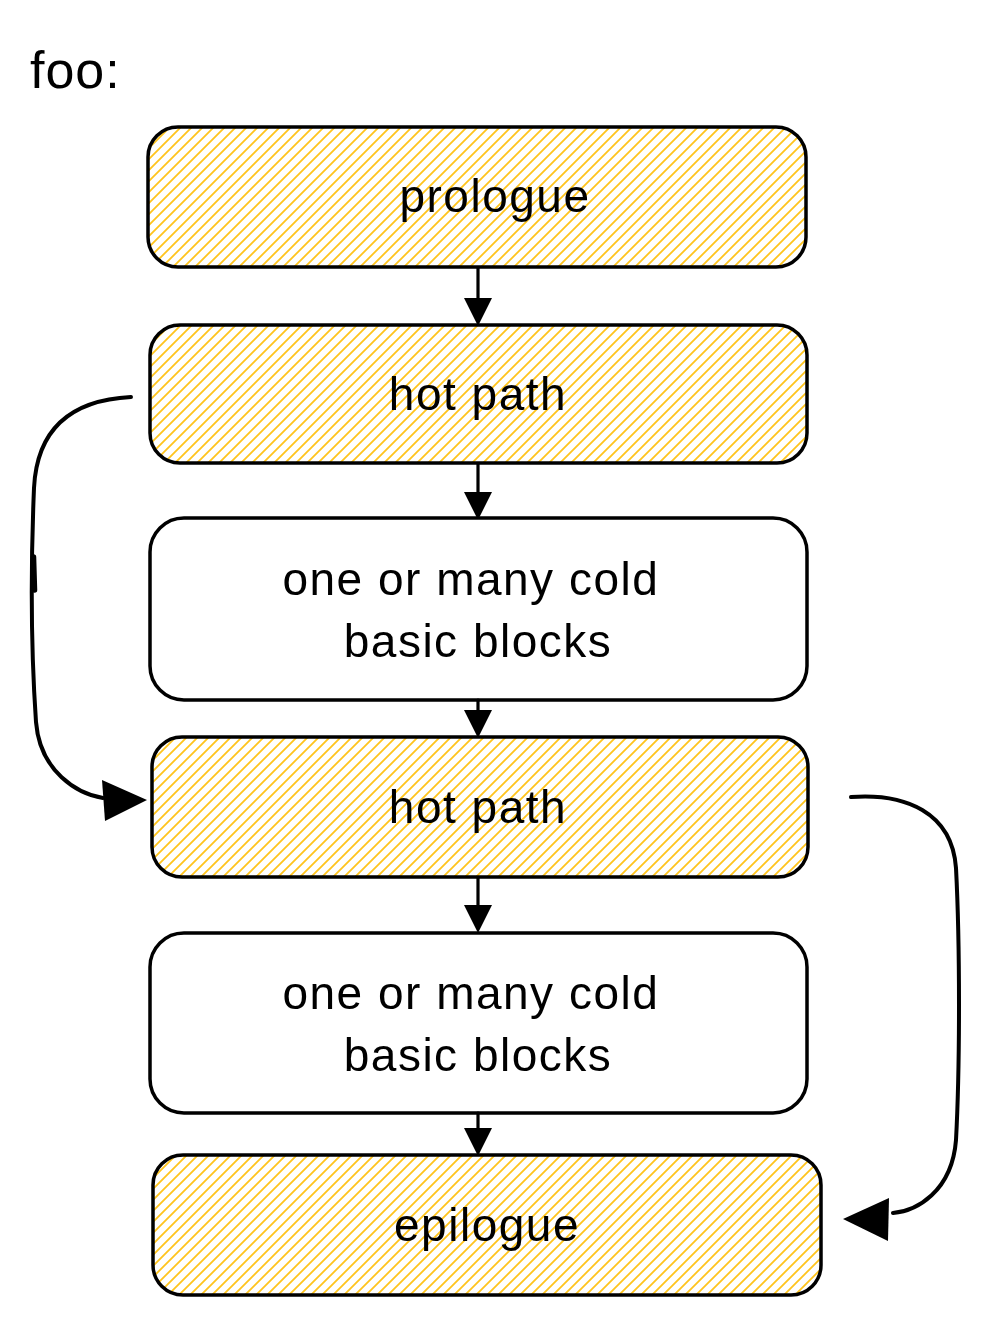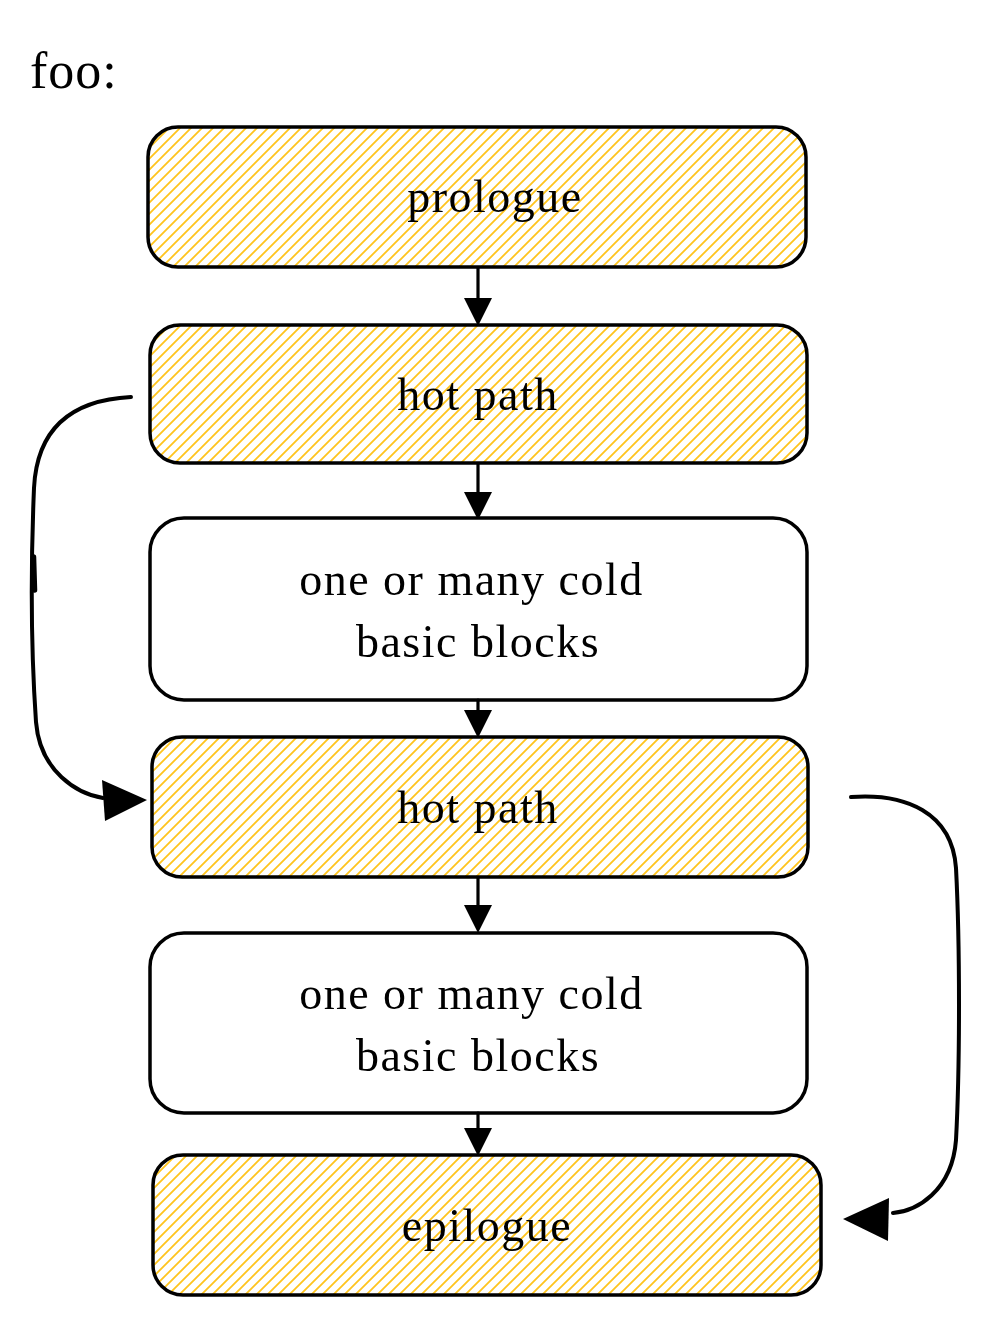--- a/index.html
+++ b/index.html
@@ -5,21 +5,21 @@
   html, body {
     margin: 0;
     padding: 0;
     background: #ffffff;
   }
   .canvas {
     position: relative;
     width: 986px;
     height: 1325px;
     background: #ffffff;
-    font-family: Liberation Serif, serif;
+    font-family: Liberation Sans, sans-serif;
   }
   svg { display: block; }
   .node-rect {
     stroke: #000000;
     stroke-width: 3.5;
   }
   .node-rect.plain { fill: #ffffff; }
   .edge-line {
     stroke: #000000;
     stroke-width: 3.2;

